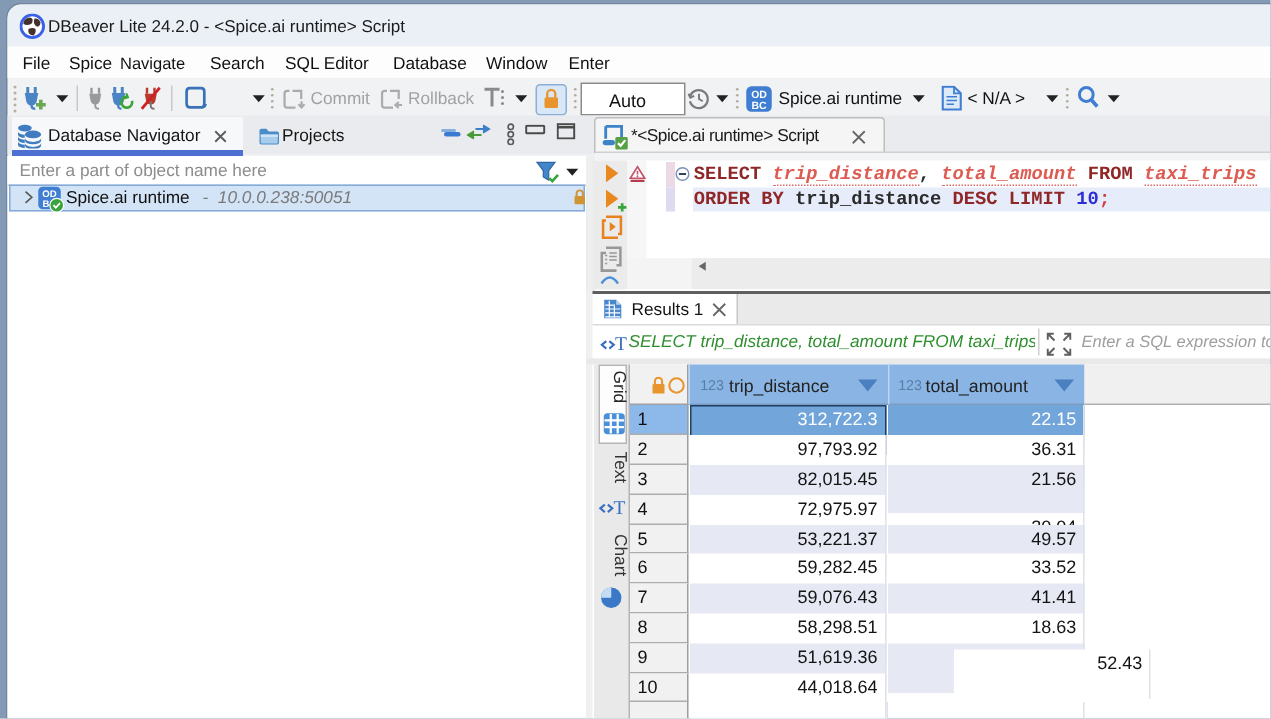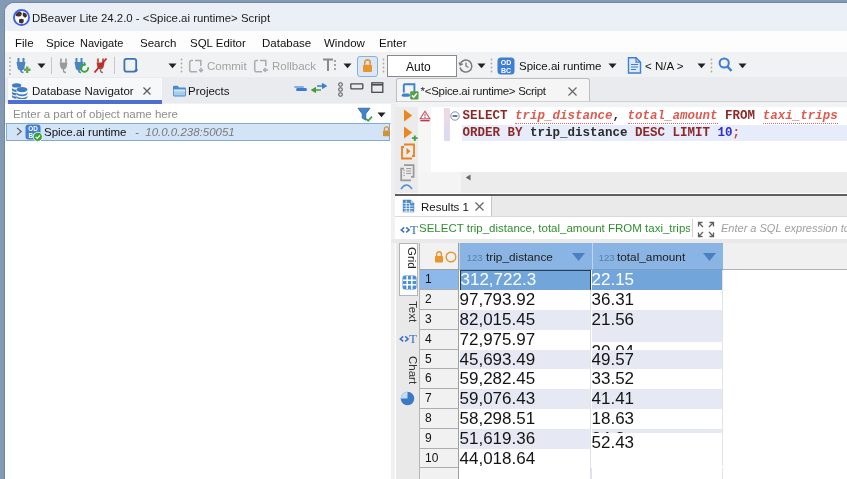--- a/index.html
+++ b/index.html
@@ -356,21 +356,21 @@
       <path d="M1.5 1.5 L9.5 9.5 M9.5 1.5 L1.5 9.5" stroke="#666" stroke-width="1.2"></path>
     </svg>
 
   <div class="abs" style="left:395px;top:216.2px;width:452px;height:22.4px;background:#ffffff;border-top:1px solid #dadada;box-sizing:border-box;"></div>
   <div class="abs" style="left:391px;top:238.6px;width:456px;height:4.4px;background:#e9e9e9;"></div>
   <svg class="abs" style="left:400px;top:222px;" width="18" height="13" viewBox="0 0 18 13">
     <path d="M4.2 5.4 L1.2 7.9 L4.2 10.4" fill="none" stroke="#3a6fc0" stroke-width="1.4"></path>
     <path d="M6.2 5.4 L9.2 7.9 L6.2 10.4" fill="none" stroke="#3a6fc0" stroke-width="1.4"></path>
     <text x="10" y="11.5" font-family="Liberation Serif" font-size="13" fill="#3a6fc0">T</text>
   </svg>
-  <div class="abs tx" style="left:419px;top:221.5px;width:271px;overflow:hidden;font-size:11.5px;color:#2f8f2f;">SELECT trip_distance, total_amount FROM taxi_trips</div>
+  <div class="abs tx" style="left:419px;top:221.5px;width:271px;overflow:hidden;font-size:11.5px;color:#2f8f2f;font-style:italic;">SELECT trip_distance, total_amount FROM taxi_trips</div>
   <div class="abs" style="left:691.5px;top:218.5px;width:1px;height:18.5px;background:#d0d0d0;"></div>
   <svg class="abs" style="left:697px;top:220.5px;" width="18" height="17" viewBox="0 0 18 17">
     <g stroke="#5f5f5f" stroke-width="1.3" fill="none">
       <path d="M1.5 5.5 V1.5 H5.5 M1.5 1.5 L6 6"></path>
       <path d="M12.5 1.5 H16.5 V5.5 M16.5 1.5 L12 6"></path>
       <path d="M1.5 11.5 V15.5 H5.5 M1.5 15.5 L6 11"></path>
       <path d="M12.5 15.5 H16.5 V11.5 M16.5 15.5 L12 11"></path>
     </g>
   </svg>
   <div class="abs tx" style="left:721px;top:222px;width:126px;overflow:hidden;font-size:11px;font-style:italic;color:#9e9e9e;">Enter a SQL expression to f</div>
@@ -391,21 +391,21 @@
     <text x="10" y="12.5" font-family="Liberation Serif" font-size="13" fill="#3a6fc0">T</text>
   </svg>
   <div class="abs tx" style="left:397px;top:354px;width:22px;writing-mode:vertical-rl;font-size:11.5px;color:#333;text-align:center;height:33px;">Chart</div>
   <svg class="abs" style="left:400px;top:390.5px;" width="15" height="15" viewBox="0 0 15 15">
     <circle cx="7.5" cy="7.5" r="6.8" fill="#3a78c8"></circle>
     <path d="M7.5 7.5 L7.5 0.7 A6.8 6.8 0 0 0 0.7 7.5 Z" fill="#c6dcf2"></path>
   </svg>
 
   <style>
     .rn{position:absolute;left:420px;width:39px;height:19.8px;background:#f1f1f1;border-right:1px solid #9e9e9e;border-bottom:1px solid #adadad;box-sizing:border-box;font-size:12px;color:#111;padding-left:5px;line-height:19px;}
-    .dc{position:absolute;height:33px;box-sizing:border-box;font-size:17px;color:#141414;text-align:left;line-height:19.5px;border-right:1px solid #dfe2e9;}
+    .dc{position:absolute;height:33px;box-sizing:border-box;font-size:12px;color:#141414;text-align:right;line-height:19.5px;border-right:1px solid #dfe2e9;}
     .c1{left:459.5px;width:131.5px;padding-right:5px;}
     .c2{left:591.5px;width:131px;padding-right:4px;}
     .lav{background:#e6e9f4;}
     .wht{background:#ffffff;}
   </style>
 
   <div class="abs" style="left:420px;top:243px;width:39px;height:27.4px;background:#f1f1f1;border-right:1px solid #9e9e9e;border-bottom:1px solid #a0a0a0;box-sizing:border-box;"></div>
   <svg class="abs" style="left:434px;top:251px;" width="10" height="12" viewBox="0 0 10 12">
     <rect x="1" y="5" width="8" height="6.4" rx="0.8" fill="#e8952e"></rect>
     <path d="M2.6 5 V3.2 a2.4 2.4 0 0 1 4.8 0 V5" fill="none" stroke="#e8952e" stroke-width="1.4"></path>
@@ -433,34 +433,34 @@
   <div class="rn" style="top:290.2px;">2</div>
   <div class="dc c1 wht" style="top:290.2px;">97,793.92</div>
   <div class="dc c2 wht" style="top:290.2px;">36.31</div>
   <div class="rn" style="top:310px;">3</div>
   <div class="dc c1 lav" style="top:310px;">82,015.45</div>
   <div class="dc c2 lav" style="top:310px;">21.56</div>
   <div class="rn" style="top:329.8px;">4</div>
   <div class="dc c1 wht" style="top:329.8px;">72,975.97</div>
   <div class="dc c2 wht" style="top:329.8px;margin-top:12px;">20.04</div>
   <div class="rn" style="top:349.6px;">5</div>
-  <div class="dc c1 lav" style="top:349.6px;">45,693.49</div>
+  <div class="dc c1 lav" style="top:349.6px;">53,221.37</div>
   <div class="dc c2 lav" style="top:349.6px;">49.57</div>
   <div class="rn" style="top:369.4px;">6</div>
   <div class="dc c1 wht" style="top:369.4px;">59,282.45</div>
   <div class="dc c2 wht" style="top:369.4px;">33.52</div>
   <div class="rn" style="top:389.2px;">7</div>
   <div class="dc c1 lav" style="top:389.2px;">59,076.43</div>
   <div class="dc c2 lav" style="top:389.2px;">41.41</div>
   <div class="rn" style="top:409px;">8</div>
   <div class="dc c1 wht" style="top:409px;">58,298.51</div>
   <div class="dc c2 wht" style="top:409px;">18.63</div>
   <div class="rn" style="top:428.8px;">9</div>
   <div class="dc c1 lav" style="top:428.8px;">51,619.36</div>
   <div class="dc c2 lav" style="top:428.8px;">24.2</div>
   <div class="rn" style="top:448.6px;">10</div>
   <div class="dc c1 wht" style="top:448.6px;">44,018.64</div>
-  <div class="dc c2 wht" style="top:433px;">52.43</div>
+  <div class="dc c2 wht" style="top:433px;margin-left:44px;">52.43</div>
 
   <div class="abs" style="left:420px;top:468.4px;width:39px;height:10.6px;background:#f1f1f1;border-right:1px solid #9e9e9e;box-sizing:border-box;"></div>
   <div class="abs" style="left:590.5px;top:468.4px;width:1px;height:10.6px;background:#dfe2e9;"></div>
   <div class="abs" style="left:722px;top:468.4px;width:1px;height:10.6px;background:#dfe2e9;"></div>
 </div>
 
 </body></html>

